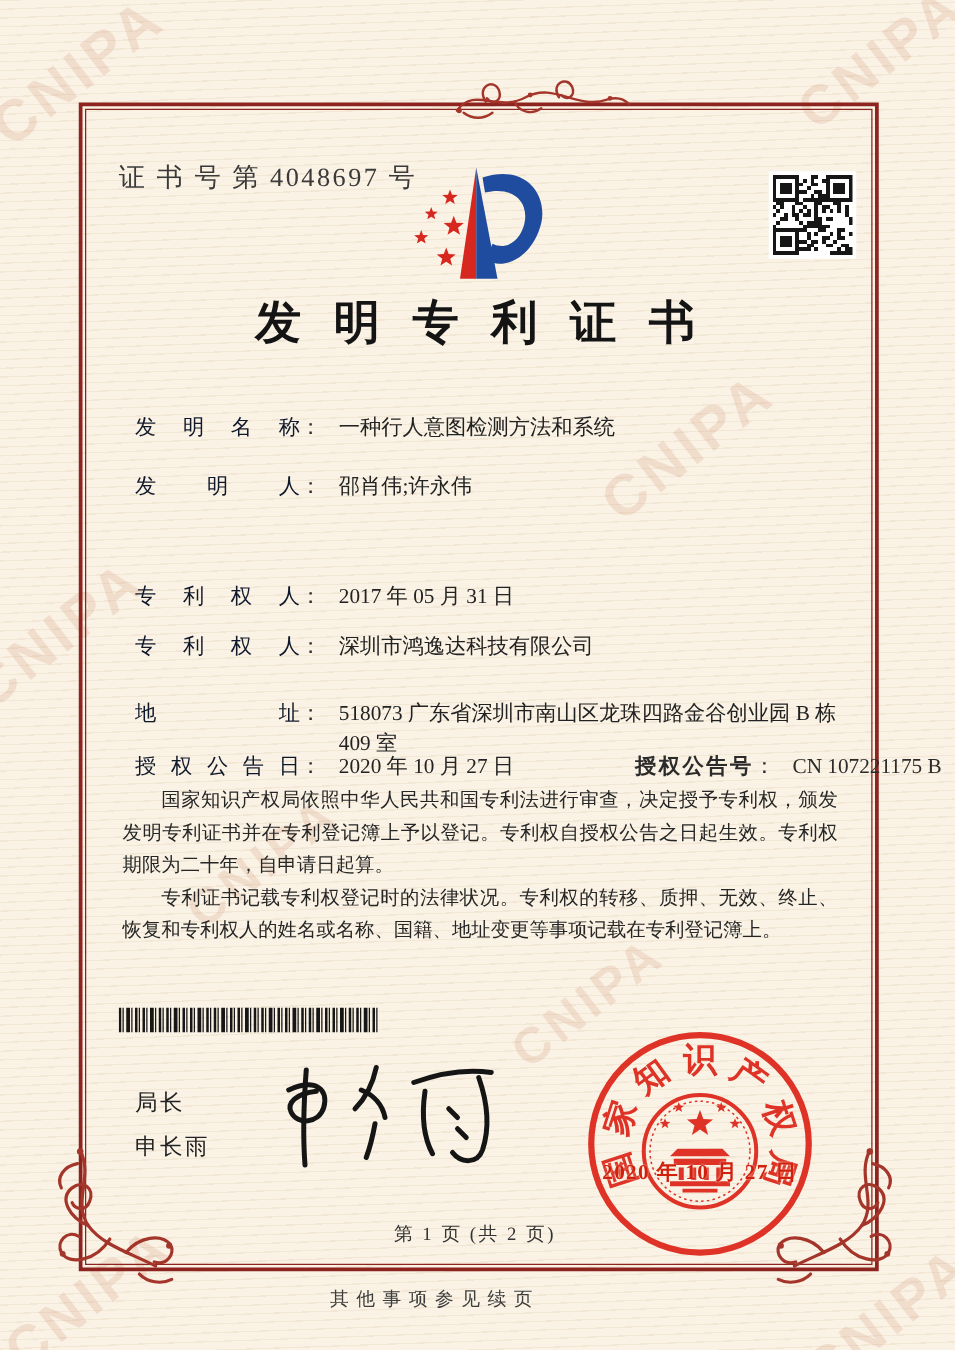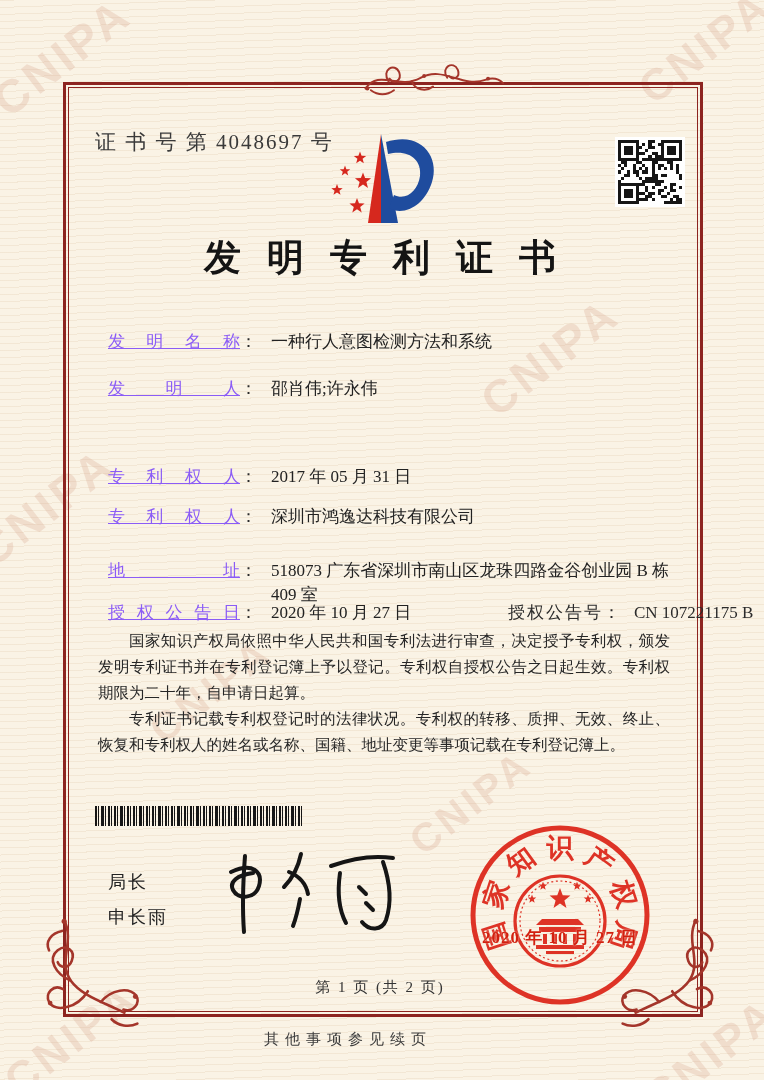--- a/index.html
+++ b/index.html
@@ -38,29 +38,29 @@
   .logo{position:absolute;left:322px;top:124px;z-index:3;}
   .qr{position:absolute;left:615px;top:137px;z-index:3;background:#fff;padding:3px;}
   .title{
     position:absolute;left:63px;top:233px;width:634px;z-index:3;
     text-align:center;text-indent:26px;letter-spacing:26px;
     font-size:37px;font-weight:bold;color:#141414;
   }
   .field-row{position:absolute;left:108px;z-index:3;font-size:17px;white-space:nowrap;}
   .f-label{
     display:inline-block;width:132px;vertical-align:top;
-    text-align:justify;text-align-last:justify;color:#8b5cf6;text-decoration:underline;
+    text-align:justify;text-align-last:justify;color:#0f172a;
   }
   .f-colon{display:inline-block;vertical-align:top;margin-right:14px;}
   .f-value{
     display:inline-block;vertical-align:top;max-width:400px;
     white-space:normal;line-height:24px;color:#222;
   }
   .grant2{position:absolute;left:400px;top:0;}
-  .grant2 .f-label2{letter-spacing:2px;}
+  .grant2 .f-label2{letter-spacing:2px;font-weight:bold;}
   .paragraphs{
     position:absolute;left:98px;top:628px;width:572px;z-index:3;
     font-size:15.5px;line-height:26px;text-align:justify;color:#262626;
   }
   .paragraphs p{margin:0;text-indent:2em;}
   .barcode{position:absolute;left:95px;top:806px;z-index:3;}
   .signer{position:absolute;left:108px;top:870px;z-index:3;font-size:18px;color:#222;}
   .signer div{margin-bottom:11px;letter-spacing:2px;}
   .signature{position:absolute;left:213px;top:842px;z-index:3;}
   .seal{position:absolute;left:466px;top:821px;z-index:5;opacity:0.93;}

